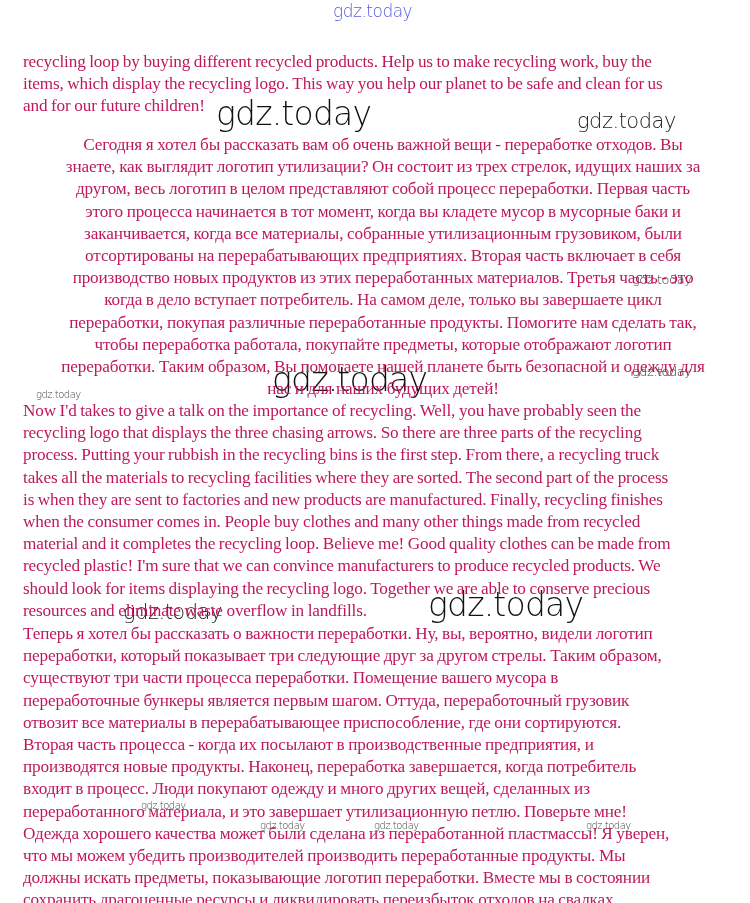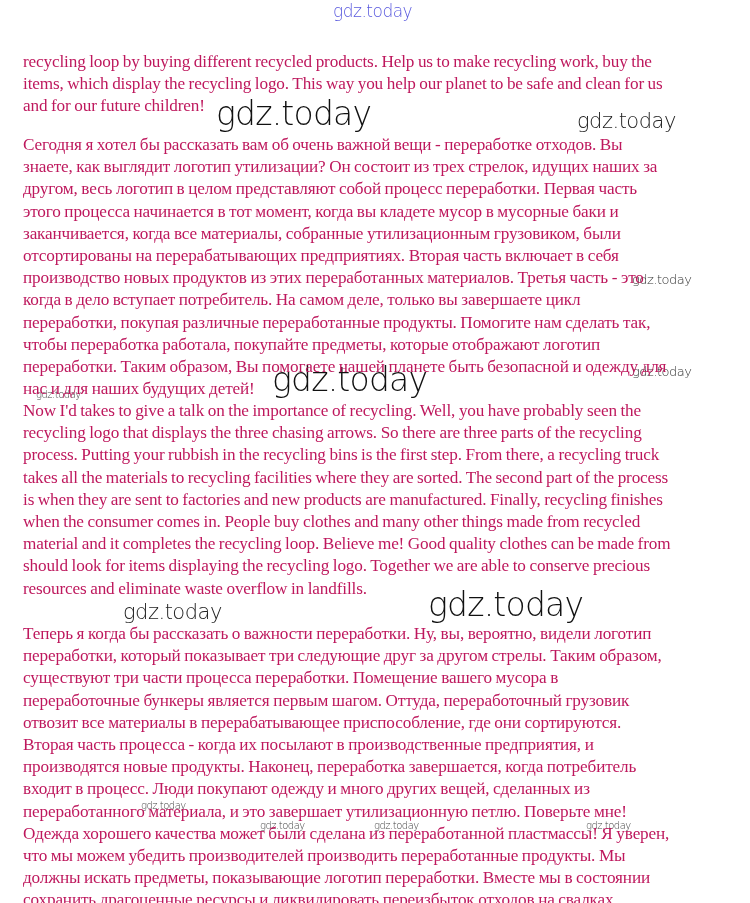--- a/index.html
+++ b/index.html
@@ -28,21 +28,21 @@
       line-height: 22.2px;
       color: #be185d;
       letter-spacing: -0.15px;
       word-spacing: -0.5px;
     }
     .line {
       display: block;
       white-space: nowrap;
     }
     #p1 { top: 51px; }
-    #p2 { top: 134px; }
+    #p2 { top: 134px; text-align: center; }
     #p3 { top: 400px; }
     #p4 { top: 623px; }
 
     .wm {
       position: absolute;
       font-family: "DejaVu Sans", sans-serif;
       font-weight: 200;
       white-space: nowrap;
       color: #1a1a1a;
       letter-spacing: -0.5px;
@@ -113,26 +113,27 @@
   </div>
 
   <div class="para" id="p3">
     <span class="line">Now I'd takes to give a talk on the importance of recycling. Well, you have probably seen the</span>
     <span class="line">recycling logo that displays the three chasing arrows. So there are three parts of the recycling</span>
     <span class="line">process. Putting your rubbish in the recycling bins is the first step. From there, a recycling truck</span>
     <span class="line">takes all the materials to recycling facilities where they are sorted. The second part of the process</span>
     <span class="line">is when they are sent to factories and new products are manufactured. Finally, recycling finishes</span>
     <span class="line">when the consumer comes in. People buy clothes and many other things made from recycled</span>
     <span class="line">material and it completes the recycling loop. Believe me! Good quality clothes can be made from</span>
+    <span class="line">recycled plastic! I'm sure that we can convince manufacturers to produce recycled products. We</span>
     <span class="line">should look for items displaying the recycling logo. Together we are able to conserve precious</span>
     <span class="line">resources and eliminate waste overflow in landfills.</span>
   </div>
 
   <div class="para" id="p4">
-    <span class="line">Теперь я когда бы рассказать о важности переработки. Ну, вы, вероятно, видели логотип</span>
+    <span class="line">Теперь я хотел бы рассказать о важности переработки. Ну, вы, вероятно, видели логотип</span>
     <span class="line">переработки, который показывает три следующие друг за другом стрелы. Таким образом,</span>
     <span class="line">существуют три части процесса переработки. Помещение вашего мусора в</span>
     <span class="line">переработочные бункеры является первым шагом. Оттуда, переработочный грузовик</span>
     <span class="line">отвозит все материалы в перерабатывающее приспособление, где они сортируются.</span>
     <span class="line">Вторая часть процесса - когда их посылают в производственные предприятия, и</span>
     <span class="line">производятся новые продукты. Наконец, переработка завершается, когда потребитель</span>
     <span class="line">входит в процесс. Люди покупают одежду и много других вещей, сделанных из</span>
     <span class="line">переработанного материала, и это завершает утилизационную петлю. Поверьте мне!</span>
     <span class="line">Одежда хорошего качества может были сделана из переработанной пластмассы! Я уверен,</span>
     <span class="line">что мы можем убедить производителей производить переработанные продукты. Мы</span>

